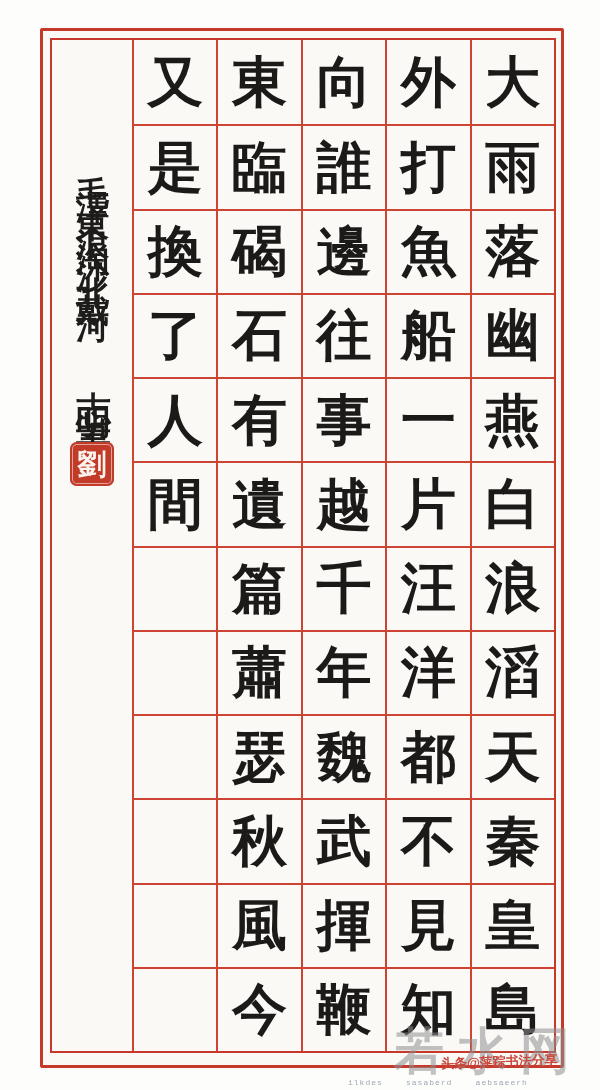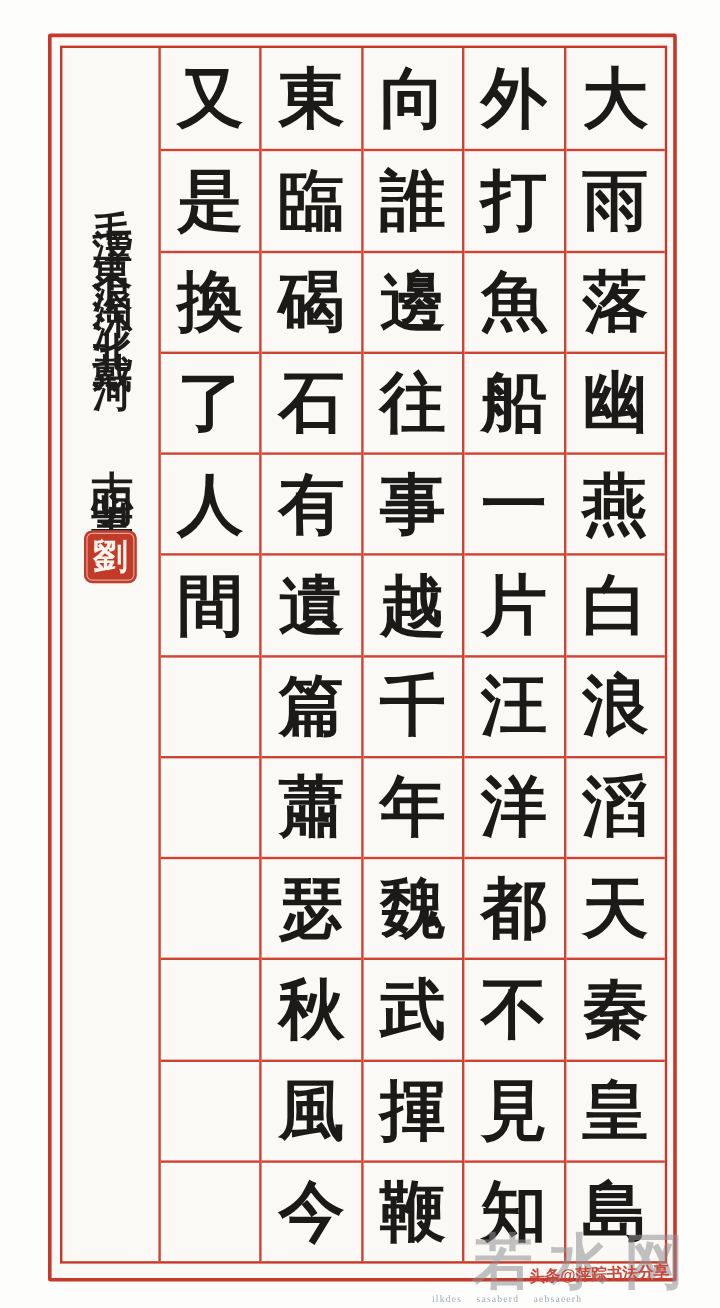--- a/index.html
+++ b/index.html
@@ -55,23 +55,23 @@
     color:rgba(143,143,145,0.55);
     font-family:"Liberation Sans","DejaVu Sans",sans-serif;
   }
   .wm-credit{
     position:absolute;left:441px;top:1053px;z-index:7;
     font-size:13px;font-weight:700;letter-spacing:0px;
     color:#c8473a;transform:rotate(-2deg);
     font-family:"Liberation Sans","DejaVu Sans",sans-serif;
   }
   .wm-tiny{
-    position:absolute;left:360px;top:1078px;z-index:7;
+    position:absolute;left:348px;top:1078px;z-index:7;
     font-size:8px;letter-spacing:1px;color:#9fa8b4;
-    font-family:Liberation Serif, serif;white-space:pre;text-align:center;
+    font-family:Liberation Mono, monospace;white-space:pre;text-align:center;
   }
 </style>
 </head>
 <body>
 
 <div class="stage">
 
   <div class="outer-frame"></div>
 
   <div class="inner-frame">

